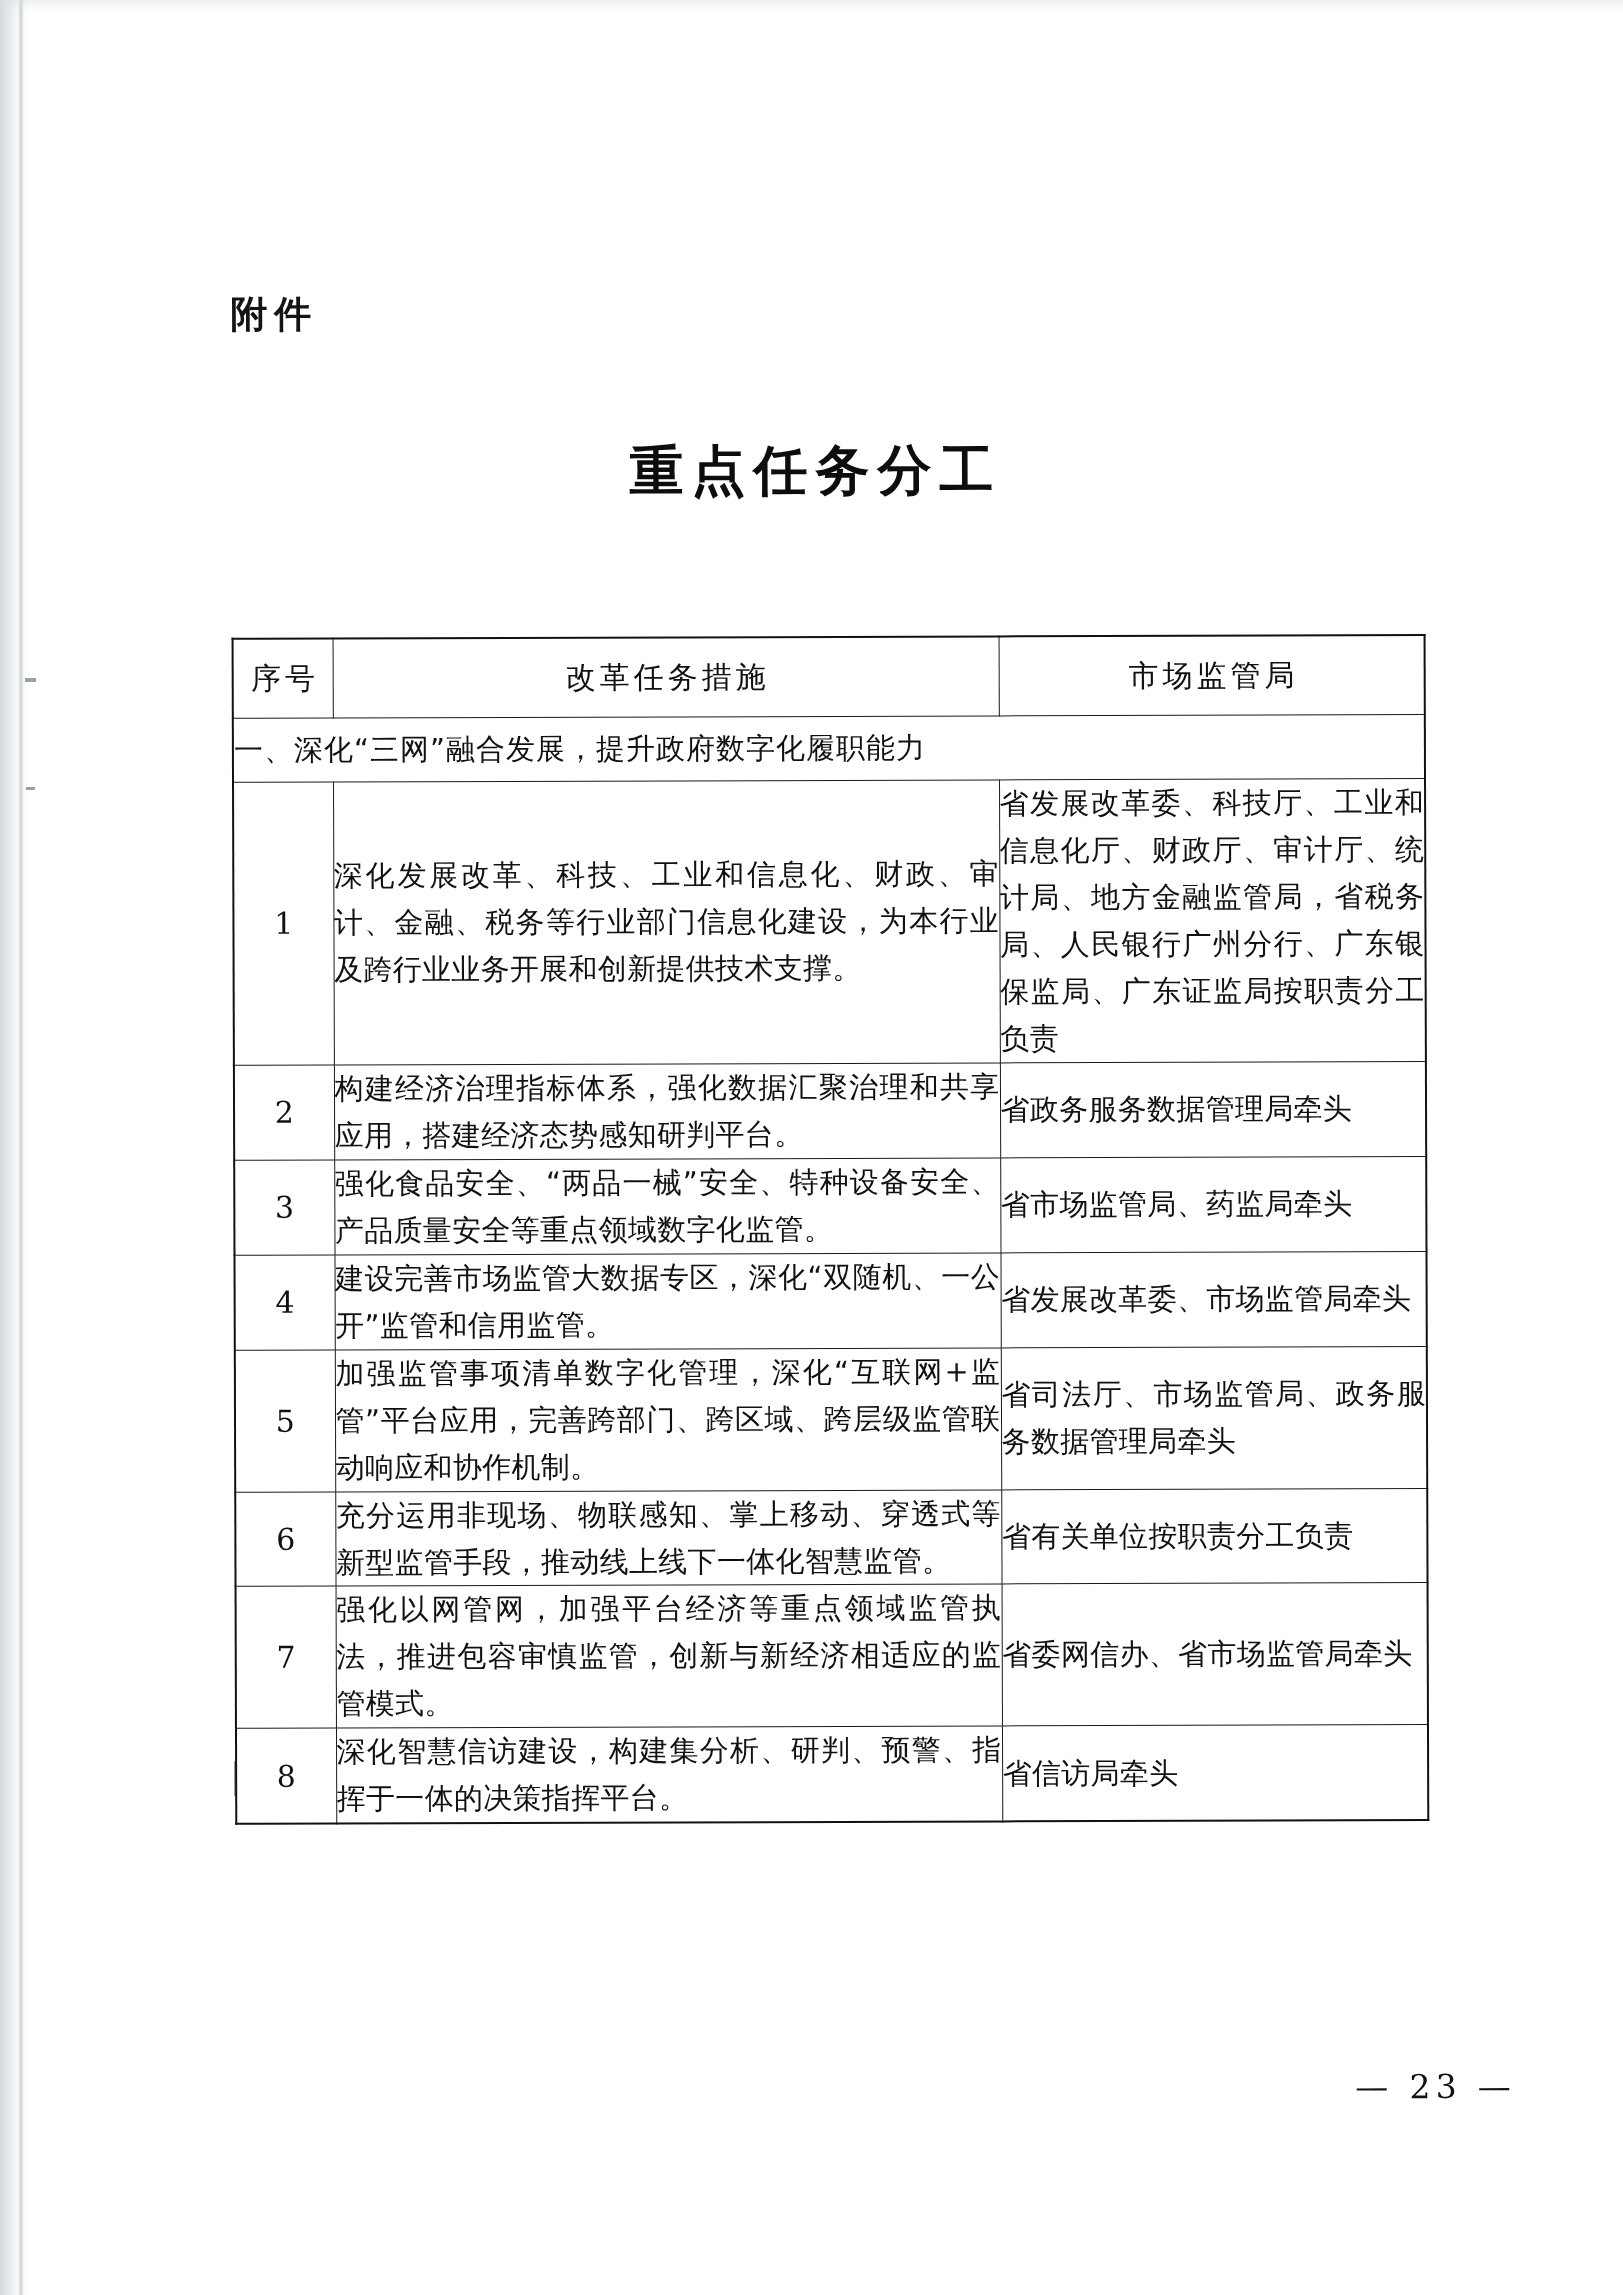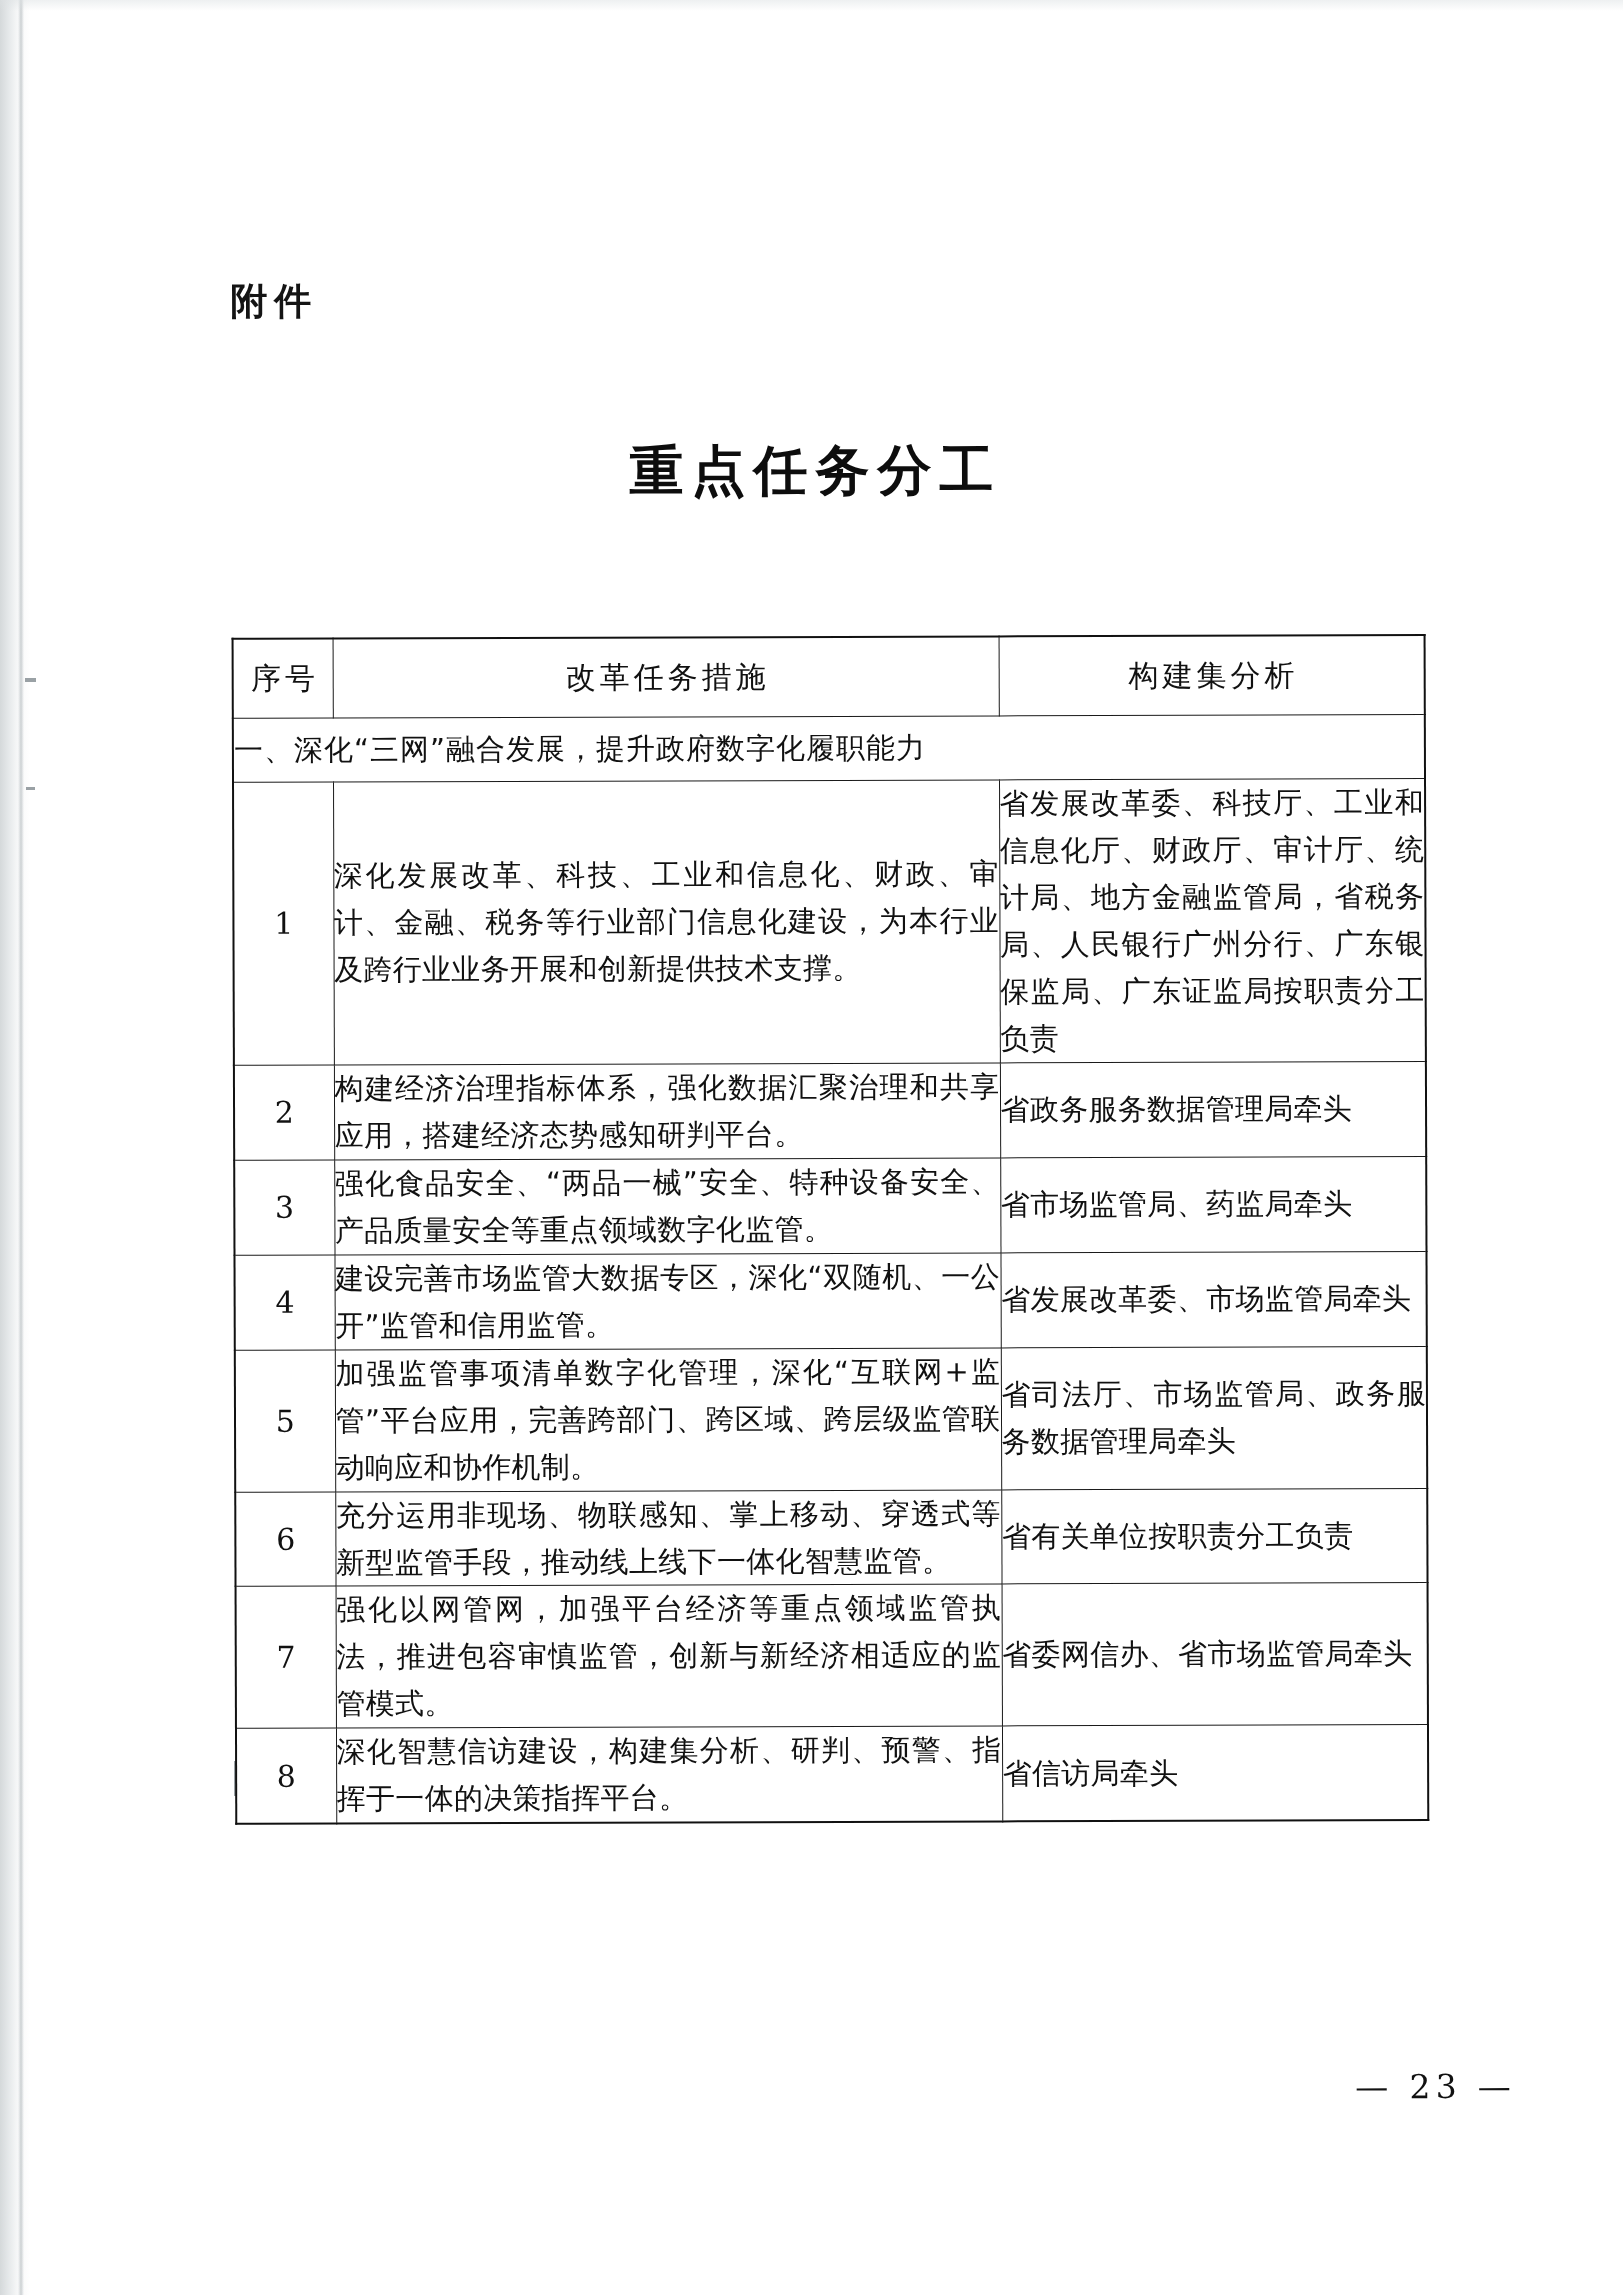--- a/index.html
+++ b/index.html
@@ -48,21 +48,21 @@
   .page {
     position: absolute;
     left: 0; top: 0;
     width: 1623px;
     height: 2295px;
   }
 
   .attach-label {
     position: absolute;
     left: 231px;
-    top: 275px;
+    top: 288px;
     font-family: Liberation Sans, sans-serif;
     font-weight: bold;
     font-size: 37px;
     letter-spacing: 6.6px;
     color: #141414;
   }
 
   .doc-title {
     position: absolute;
     left: 0;
@@ -193,21 +193,21 @@
     <table class="task-table">
       <colgroup>
         <col class="c-no">
         <col class="c-task">
         <col class="c-unit">
       </colgroup>
       <thead>
         <tr>
           <th class="th-cell">序号</th>
           <th class="th-cell">改革任务措施</th>
-          <th class="th-cell">构建集分析</th>
+          <th class="th-cell">市场监管局</th>
         </tr>
       </thead>
       <tbody>
         <tr>
           <td class="section-cell" colspan="3">一、深化“三网”融合发展，提升政府数字化履职能力</td>
         </tr>
 
         <tr>
           <td class="no-cell">1</td>
           <td class="task-cell">深化发展改革、科技、工业和信息化、财政、审计、金融、税务等行业部门信息化建设，为本行业及跨行业业务开展和创新提供技术支撑。</td>

